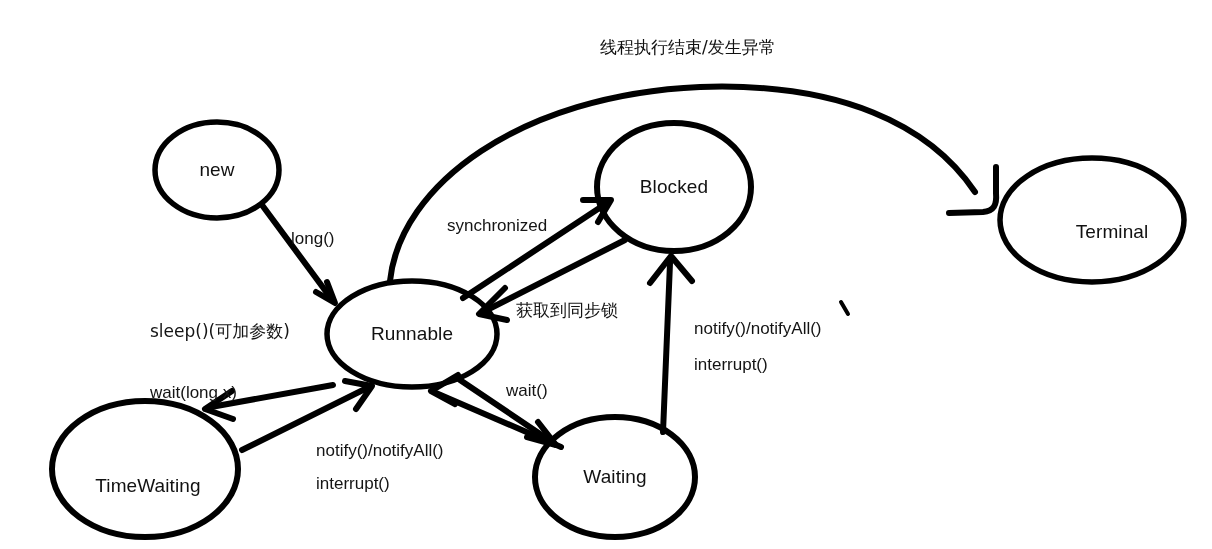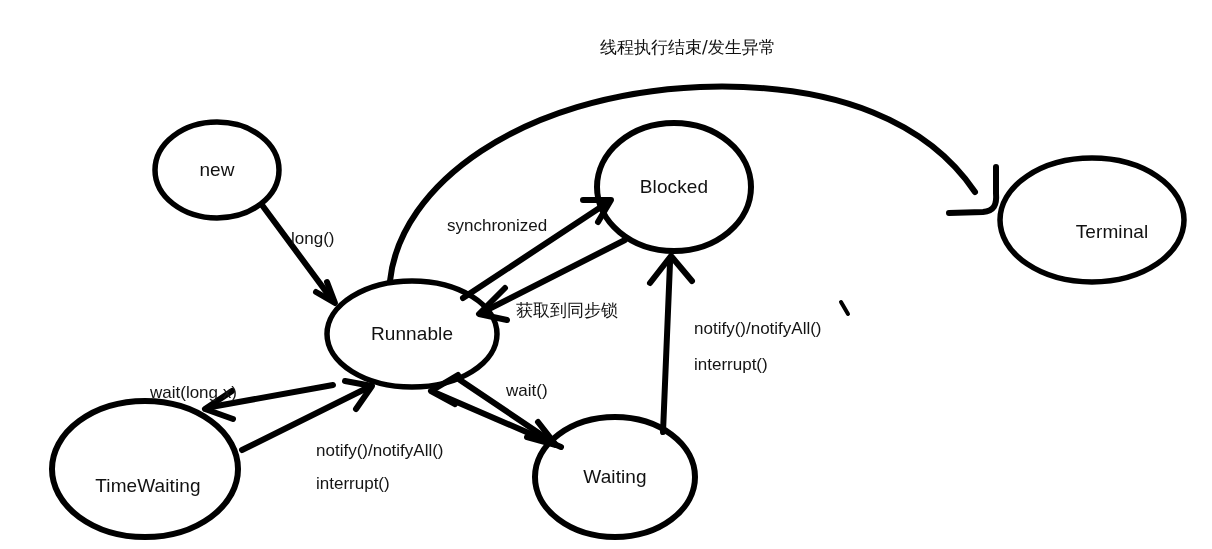--- a/index.html
+++ b/index.html
@@ -128,20 +128,21 @@
   <div class="node-label" style="left:1092px;top:232px;margin-left:20px;">Terminal</div>
   <div class="node-label" style="left:148px;top:466px;margin-top:20px;">TimeWaiting</div>
   <div class="node-label" style="left:615px;top:477px;">Waiting</div>
 
   <div class="edge-label" style="left:291px;top:226px;">long()</div>
 
   <div class="edge-label" style="left:447px;top:213px;">synchronized</div>
 
   <div class="edge-label cn" style="left:516px;top:297px;">获取到同步锁</div>
 
+  <div class="edge-label cn" style="left:150px;top:318px;">sleep()(可加参数)</div>
 
   <div class="edge-label" style="left:150px;top:352px;margin-top:28px;">wait(long x)</div>
 
   <div class="edge-label" style="left:506px;top:378px;">wait()</div>
 
   <div class="edge-label" style="left:316px;top:438px;">notify()/notifyAll()</div>
 
   <div class="edge-label" style="left:316px;top:471px;">interrupt()</div>
 
   <div class="edge-label" style="left:694px;top:316px;">notify()/notifyAll()</div>

